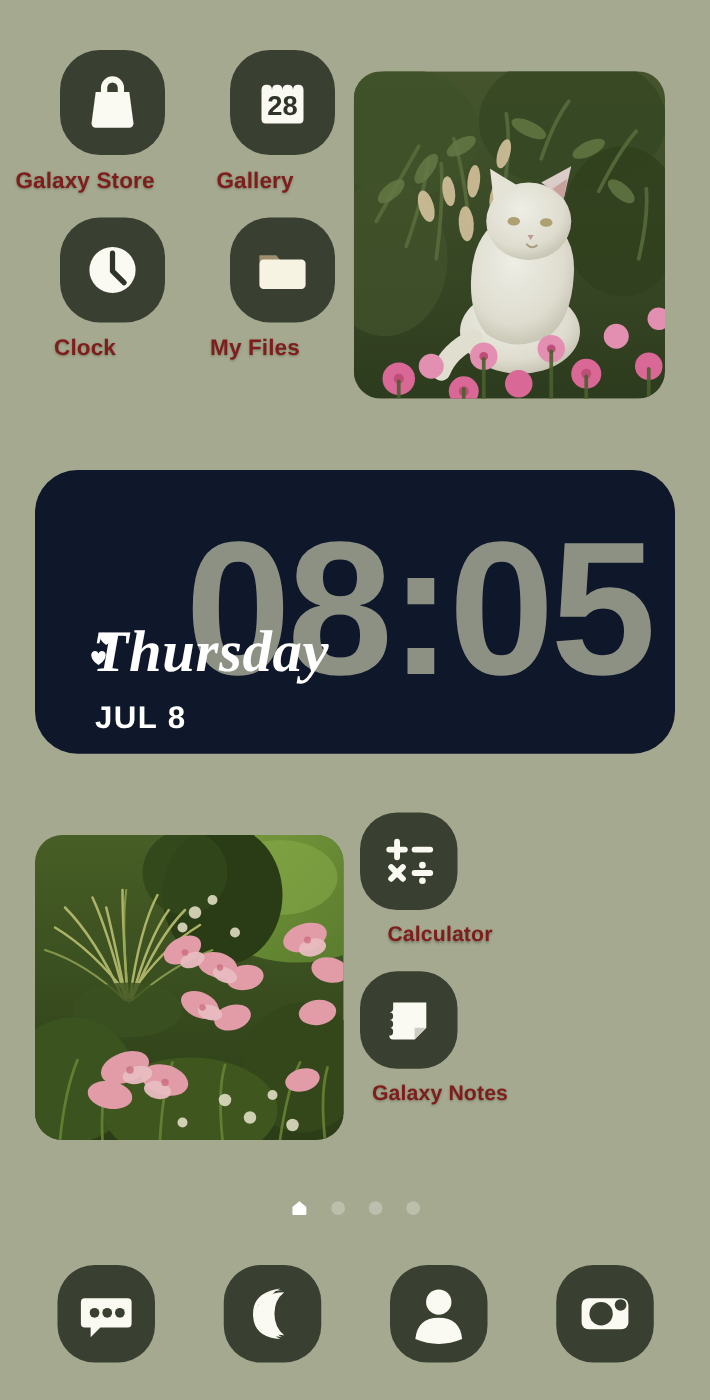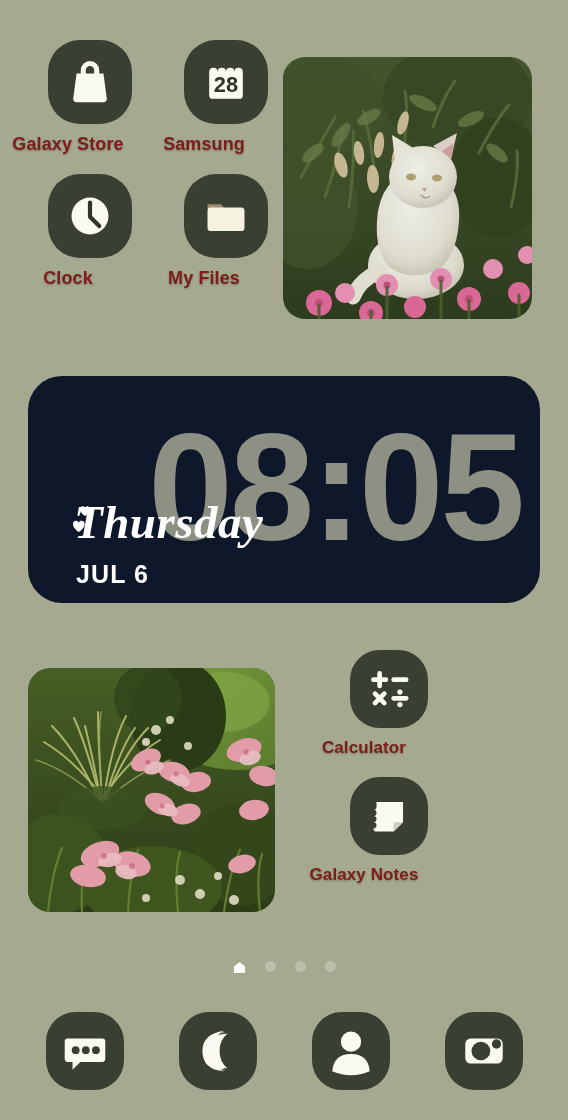--- a/index.html
+++ b/index.html
@@ -45,21 +45,21 @@
   .grid-top .cell {
     width: 136px;
     display: flex; flex-direction: column; align-items: center;
   }
   .grid-top .tile { width: 84px; height: 84px; margin-left: 44px; }
   .grid-top .app-label { font-size: 18px; margin-top: 10px; }
 
   
   .grid-right { position: absolute; left: 288px; top: 650px; width: 280px; }
   .grid-right .row { display: flex; }
-  .grid-right .cell { width: 140px; display: flex; flex-direction: column; align-items: flex-end; }
+  .grid-right .cell { width: 140px; display: flex; flex-direction: column; align-items: flex-start; }
   .grid-right .tile { width: 78px; height: 78px; }
   .grid-right .app-label { font-size: 17px; margin-top: 10px; width: 128px; }
 
   
   .photo {
     position: absolute;
     border-radius: 22px;
     overflow: hidden;
   }
   .photo svg { display: block; width: 100%; height: 100%; }
@@ -151,21 +151,21 @@
         <div class="app-label">Galaxy Store</div>
       </div>
 
       <div class="cell">
         <div class="tile">
           <svg viewBox="0 0 100 100" width="84" height="84" aria-hidden="true">
             <path d="M30 38 q0 -5 5 -5 q5 0 5 5 q0 -5 5 -5 q5 0 5 5 q0 -5 5 -5 q5 0 5 5 q0 -5 5 -5 q5 0 5 5 v28 q0 4 -4 4 h-32 q-4 0 -4 -4 z" fill="#fbfaf2"></path>
             <text x="50" y="62" font-family="Liberation Sans, sans-serif" font-size="26" font-weight="bold" fill="#2f3429" text-anchor="middle">28</text>
           </svg>
         </div>
-        <div class="app-label">Samsung</div>
+        <div class="app-label">Gallery</div>
       </div>
     </div>
 
     <div class="row" style="margin-top:20px">
 
       <div class="cell">
         <div class="tile">
           <svg viewBox="0 0 100 100" width="84" height="84" aria-hidden="true">
             <circle cx="50" cy="50" r="22" fill="#fbfaf2"></circle>
             <path d="M50 34 v17 l11 11" fill="none" stroke="#2f3429" stroke-width="5" stroke-linecap="round" stroke-linejoin="round"></path>
@@ -287,21 +287,21 @@
     </svg>
   </div>
 
   <div id="clock-widget">
     <div id="clock-time">08:05</div>
     <div id="clock-weekday">Thursday</div>
     <svg class="hearts" viewBox="0 0 34 44" aria-hidden="true">
       <path d="M10 9 c0 -3 4 -4 5 -1 c1 -3 5 -2 5 1 c0 4 -5 7 -5 7 c0 0 -5 -3 -5 -7 z" fill="#ffffff"></path>
       <path d="M3 24 c0 -3.5 4.5 -4.5 5.8 -1.2 c1.3 -3.3 5.8 -2.3 5.8 1.2 c0 4.6 -5.8 8 -5.8 8 c0 0 -5.8 -3.4 -5.8 -8 z" fill="#ffffff"></path>
     </svg>
-    <div id="clock-date">JUL 6</div>
+    <div id="clock-date">JUL 8</div>
   </div>
 
   <div class="photo" id="photo-garden">
     <svg viewBox="0 0 247 244" preserveAspectRatio="xMidYMid slice" aria-hidden="true">
       <defs>
         <linearGradient id="lawn" x1="0" y1="0" x2="1" y2="1">
           <stop offset="0%" stop-color="#7ea03f"></stop>
           <stop offset="100%" stop-color="#5d8130"></stop>
         </linearGradient>
         <linearGradient id="bedbg" x1="0" y1="0" x2="0" y2="1">

